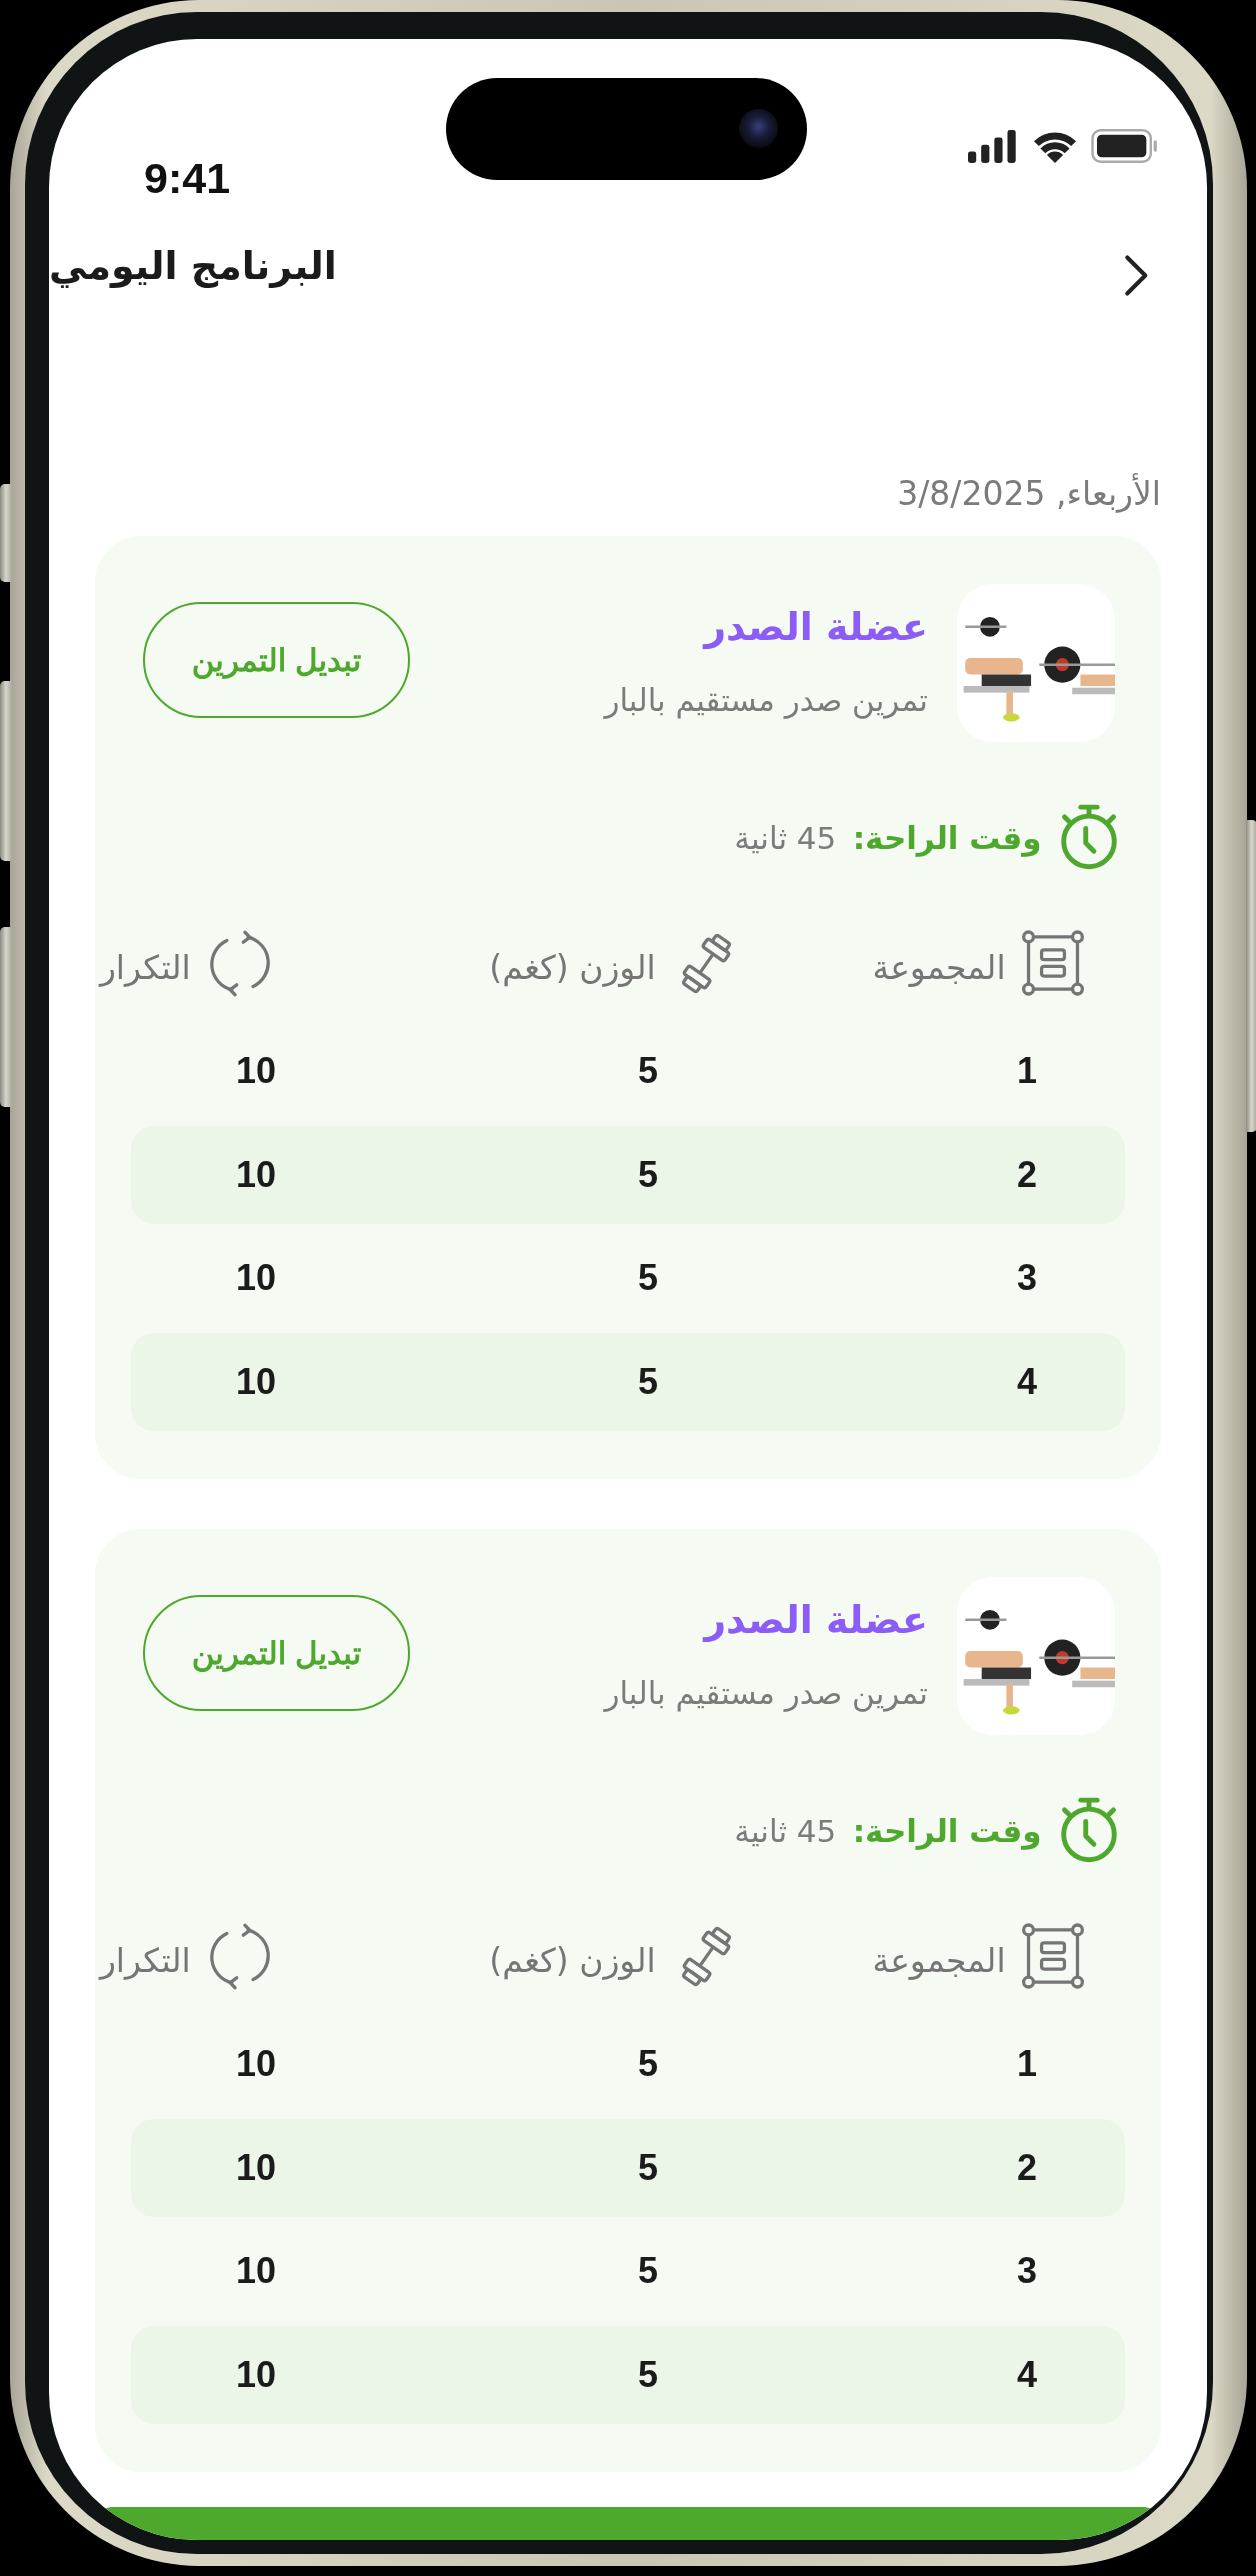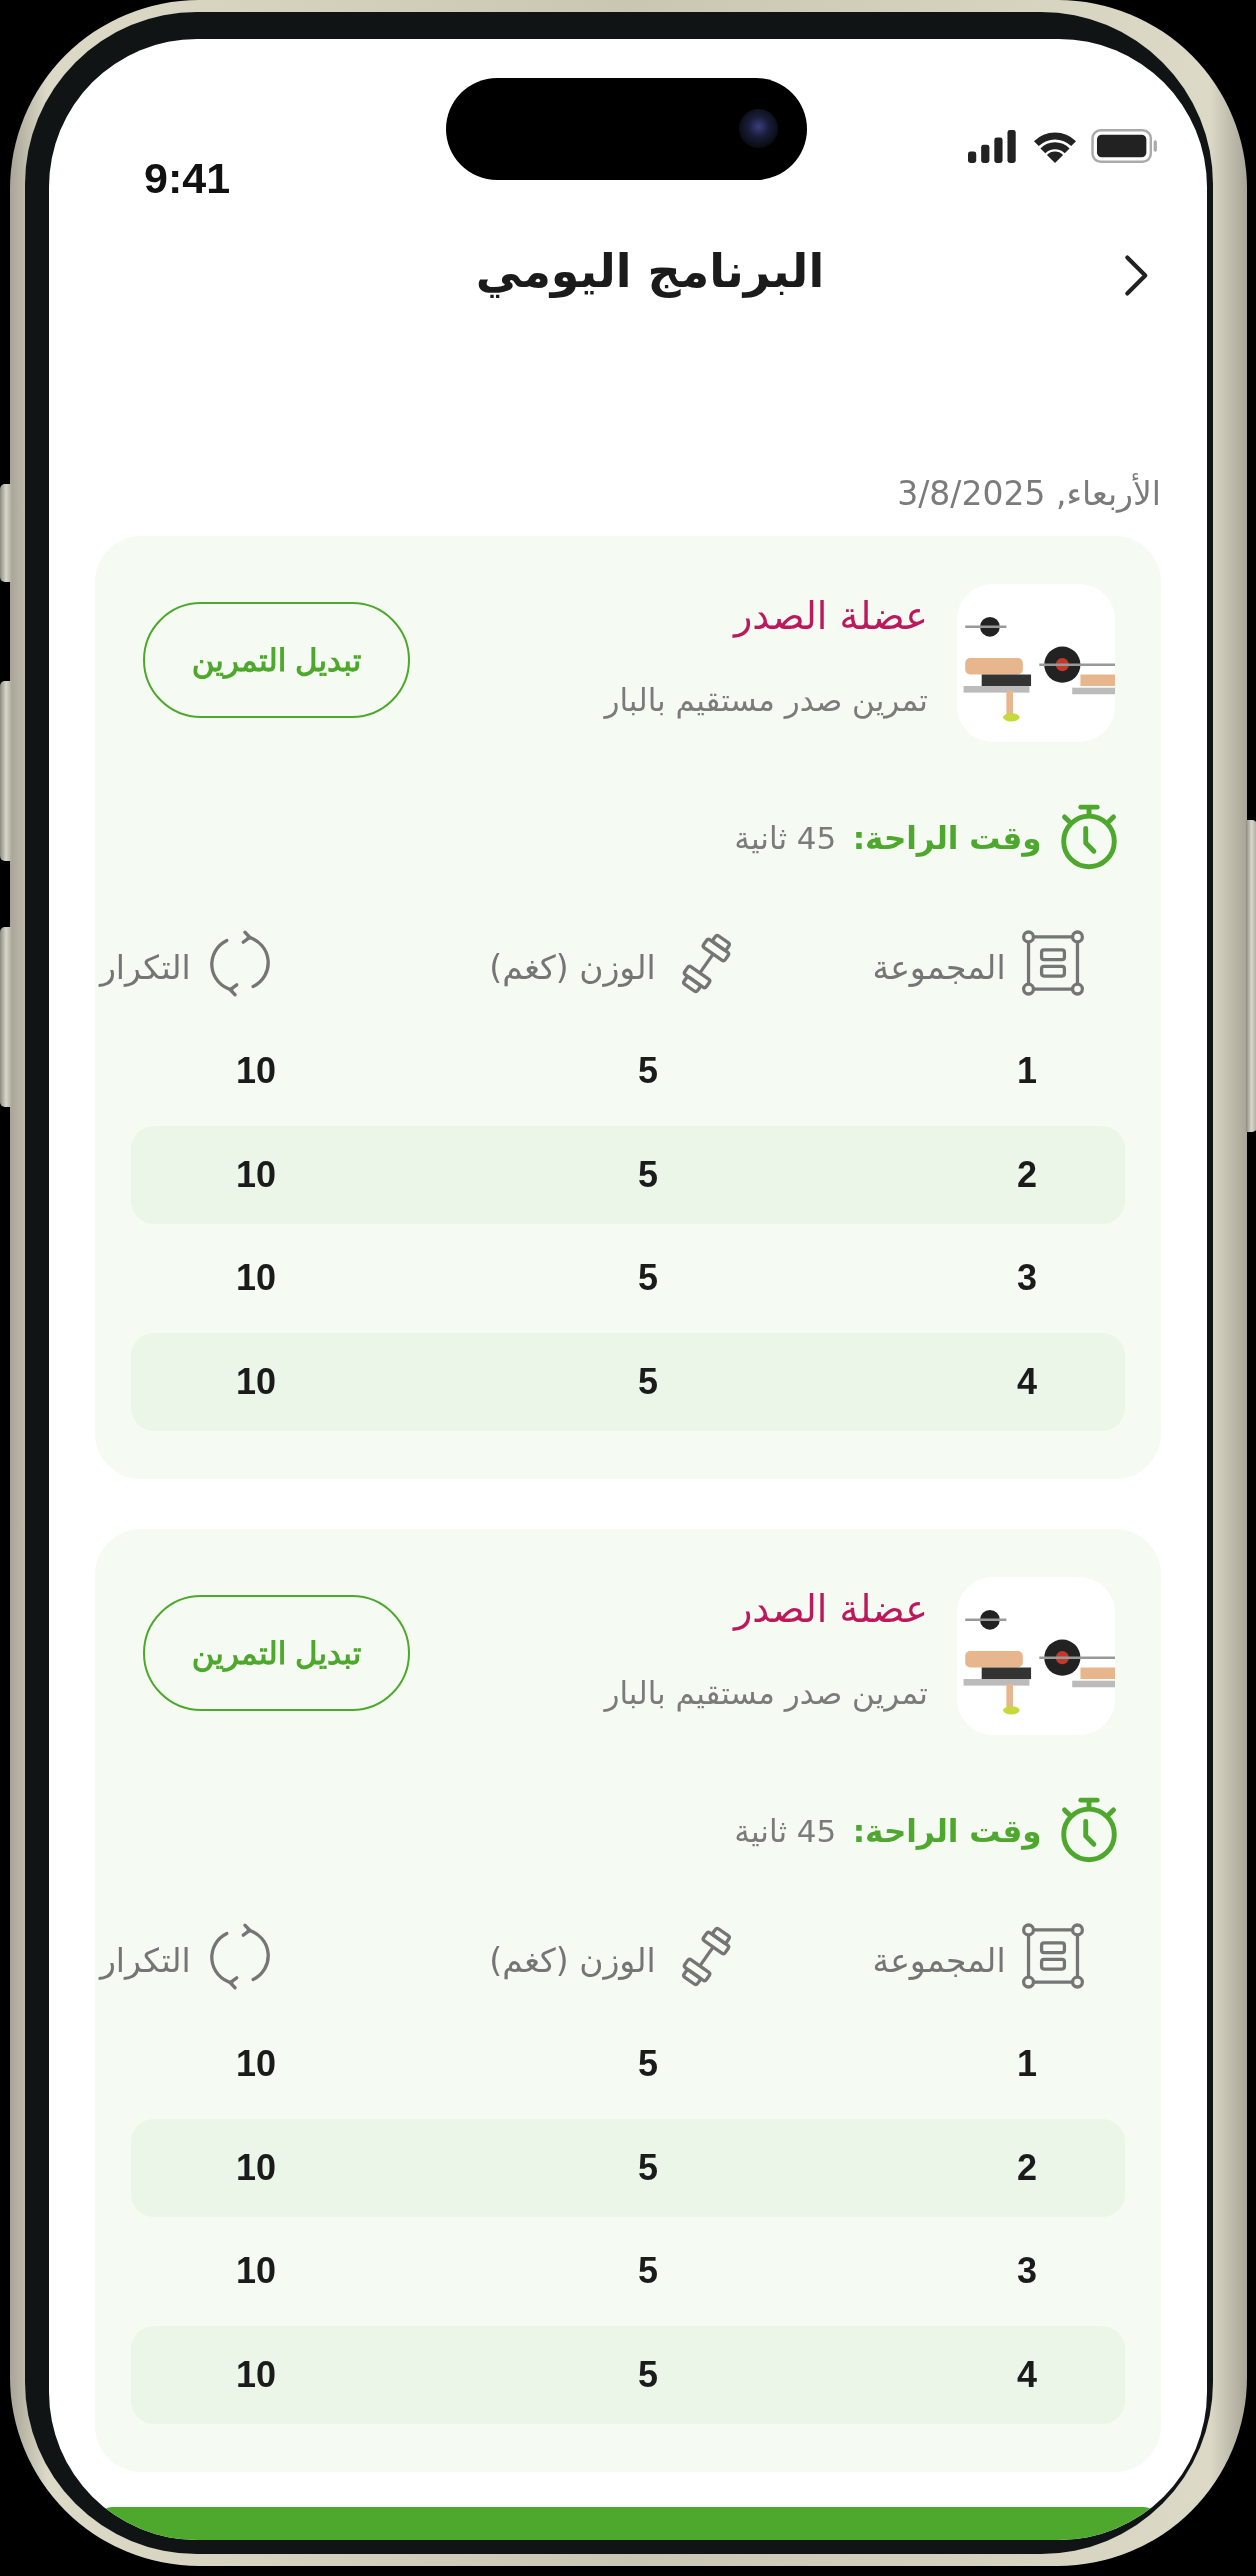--- a/index.html
+++ b/index.html
@@ -35,22 +35,22 @@
     position: absolute; right: 29.5px; top: 31px; width: 39px; height: 39px; border-radius: 50%;
     background: radial-gradient(circle at 50% 45%, #3a3f7a 0%, #1a1d3a 35%, #0b0c14 70%);
   }
   .status-time {
     position: absolute; left: 95px; top: 79px; font-size: 43px; font-weight: bold; color: #111;
     font-family: "Liberation Sans", sans-serif;
     margin-top: 36px;
   }
   .status-icons { position: absolute; right: 49px; top: 90px; display: flex; gap: 13px; align-items: flex-end; }
   .nav-title {
-    position: absolute; left: 0; right: 0; top: 205px; text-align: center;
-    font-size: 46px; font-weight: bold; color: #1b1b1b; padding-left: 44px;
+    position: absolute; left: 0; right: 0; top: 205px; 
+    font-size: 38px; font-weight: bold; color: #1b1b1b;
   }
   .back-btn {
     position: absolute; right: 46px; top: 209px; width: 49px; height: 57px;
     display: flex; align-items: center; justify-content: center; cursor: pointer;
   }
   .heading {
     position: absolute; right: 46px; top: 345px; direction: rtl;
     font-size: 49px; font-weight: bold; color: #1b1b1b;
   }
   .date {
@@ -59,22 +59,22 @@
   }
   .card {
     position: absolute; left: 46px; width: 1066px; height: 943px;
     background: #f5faf2; border-radius: 46px;
   }
   .thumb {
     position: absolute; right: 46px; top: 48px; width: 158px; height: 158px;
     background: #fff; border-radius: 36px; overflow: hidden;
   }
   .card-title {
-    position: absolute; right: 233px; top: 58px; direction: rtl;
-    font-size: 38px; font-weight: normal; color: #be185d;
+    position: absolute; right: 233px; top: 69px; direction: rtl;
+    font-size: 38px; font-weight: bold; color: #8b5cf6;
   }
   .card-sub {
     position: absolute; right: 233px; top: 146px; direction: rtl;
     font-size: 31px; color: #7b7b7b;
   }
   .switch-btn {
     position: absolute; left: 48px; top: 66px; width: 267px; height: 116px;
     border: 2.5px solid #4fa82e; border-radius: 58px; box-sizing: border-box;
     display: flex; align-items: center; justify-content: center;
     color: #4fa82e; font-size: 31px; font-weight: bold; direction: rtl; cursor: pointer;

